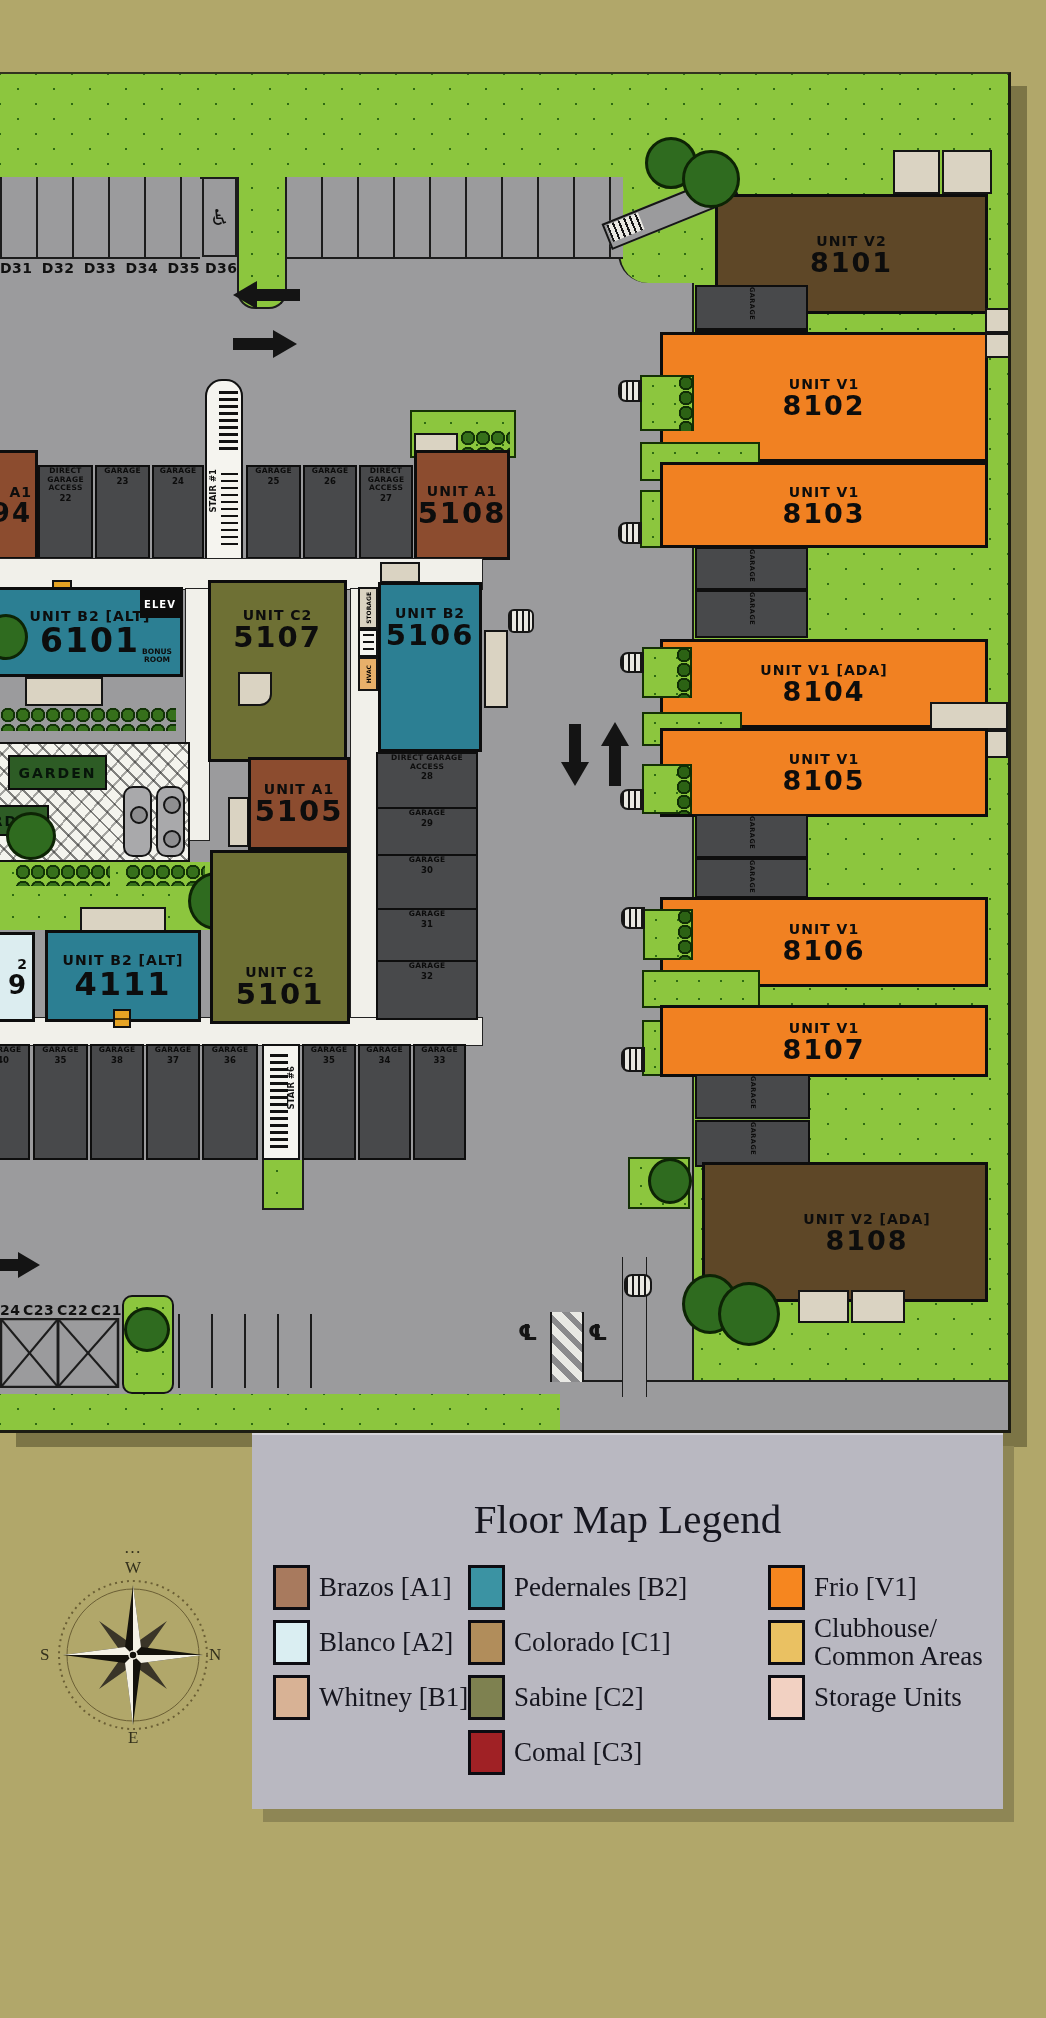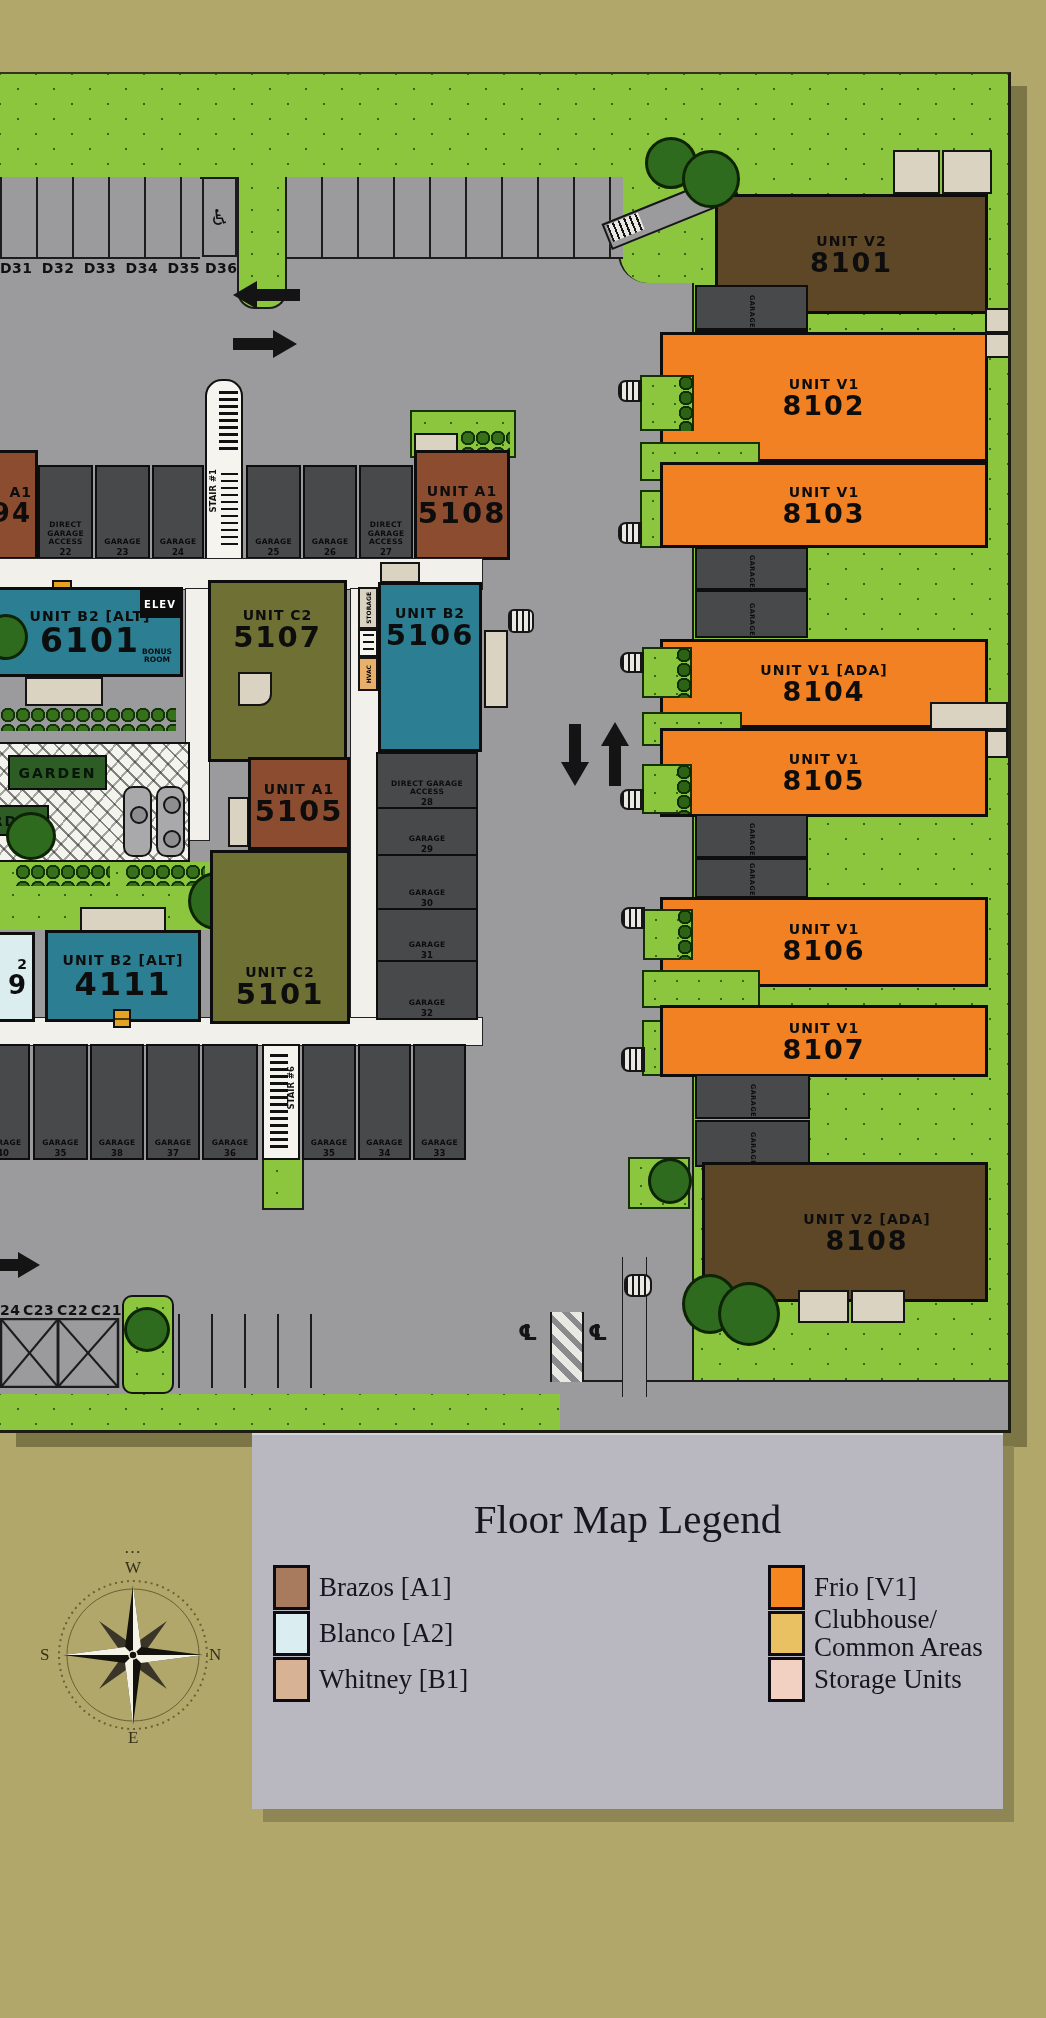--- a/index.html
+++ b/index.html
@@ -18,21 +18,21 @@
   .walk{background:var(--sidewalk);border:1.5px solid #222;}
   .grasspatch{background-color:var(--grass);
     background-image:radial-gradient(var(--grassmark) 1.2px,transparent 1.4px);
     background-size:26px 22px;}
   .stalls{background-image:repeating-linear-gradient(to right,#1c1c1c 0 2px,transparent 2px 36px);
     border-bottom:2px solid #1c1c1c;}
   .stalls2{background-image:repeating-linear-gradient(to right,#1c1c1c 0 2px,transparent 2px 33px);}
   .plabel{color:#111;font-weight:bold;font-size:14px;letter-spacing:.5px;}
   
   .gbox{background:var(--garage);border:2px solid #0e0e0e;display:flex;flex-direction:column;
-    align-items:center;justify-content:flex-end;text-align:center;color:#0c0c0c;box-sizing:border-box;}
+    align-items:center;justify-content:flex-start;text-align:center;color:#0c0c0c;box-sizing:border-box;}
   .gt{font-size:7.5px;font-weight:bold;line-height:1.15;letter-spacing:.3px;}
   .gn{font-size:8.5px;font-weight:bold;}
   .unit{border:3px solid #0d0d0d;box-sizing:border-box;display:flex;flex-direction:column;
     align-items:center;justify-content:center;text-align:center;color:#0d0d0d;overflow:hidden;}
   .teal{background:var(--teal);} .olive{background:var(--olive);} .a1{background:var(--browna1);}
   .v1{background:var(--orangev1);} .v2{background:var(--brownv2);} .a2{background:var(--blanco);}
   .uname{font-size:14px;font-weight:bold;letter-spacing:1px;white-space:nowrap;}
   .unum{font-size:29px;font-weight:bold;letter-spacing:2px;line-height:1;}
   .beige{background:var(--beige);border:2px solid #141414;box-sizing:border-box;}
   .vtext{writing-mode:vertical-rl;transform:rotate(180deg);font-weight:bold;}
@@ -64,21 +64,21 @@
     border-left:2px solid #161616;border-right:2px solid #161616;box-sizing:border-box;}
   .clsym{position:absolute;font-size:22px;color:#141414;font-weight:bold;}
   
   .sh{position:absolute;background:#141414;}
   .hd{position:absolute;width:0;height:0;border:solid transparent;}
   
   #legend{position:absolute;left:252px;top:1433px;width:751px;height:374px;background:var(--legendpanel);
     box-shadow:11px 13px 0 var(--legendshadow);border-top:2px solid #d6d5da;}
   #legend-title{position:absolute;left:0;right:0;top:60px;text-align:center;
     font-family:"Liberation Serif","DejaVu Serif",serif;font-size:41px;color:var(--ink);}
-  .lcol{position:absolute;top:130px;display:flex;flex-direction:column;gap:1px;}
+  .lcol{position:absolute;top:130px;display:flex;flex-direction:column;gap:10px;}
   .lrow{display:flex;align-items:center;height:45px;}
   .sw{width:37px;height:45px;border:3px solid #0c0c12;box-sizing:border-box;flex:0 0 auto;}
   .ll{margin-left:9px;font-family:"Liberation Serif","DejaVu Serif",serif;font-size:27px;
     color:var(--ink);white-space:pre-line;line-height:1.02;}
   
   .cpt{position:absolute;font-family:"Liberation Serif","DejaVu Serif",serif;font-size:17px;color:#33301c;}
 </style>
 </head>
 <body>
 
@@ -484,20 +484,42 @@
         <div class="lrow">
           <span class="sw" style="background: rgb(218, 238, 242);"></span>
           <span class="ll">Blanco [A2]</span>
         </div>
 
         <div class="lrow">
           <span class="sw" style="background: rgb(216, 178, 149);"></span>
           <span class="ll">Whitney [B1]</span>
         </div>
       </div>
+    <div class="lcol" style="left:216px;">
+
+        <div class="lrow">
+          <span class="sw" style="background: rgb(59, 147, 163);"></span>
+          <span class="ll">Pedernales [B2]</span>
+        </div>
+
+        <div class="lrow">
+          <span class="sw" style="background: rgb(177, 141, 91);"></span>
+          <span class="ll">Colorado [C1]</span>
+        </div>
+
+        <div class="lrow">
+          <span class="sw" style="background: rgb(126, 129, 80);"></span>
+          <span class="ll">Sabine [C2]</span>
+        </div>
+
+        <div class="lrow">
+          <span class="sw" style="background: rgb(160, 33, 37);"></span>
+          <span class="ll">Comal [C3]</span>
+        </div>
+      </div>
     <div class="lcol" style="left:516px;">
 
         <div class="lrow">
           <span class="sw" style="background: rgb(246, 134, 31);"></span>
           <span class="ll">Frio [V1]</span>
         </div>
 
 
         <div class="lrow">
           <span class="sw" style="background: rgb(234, 193, 98);"></span>

